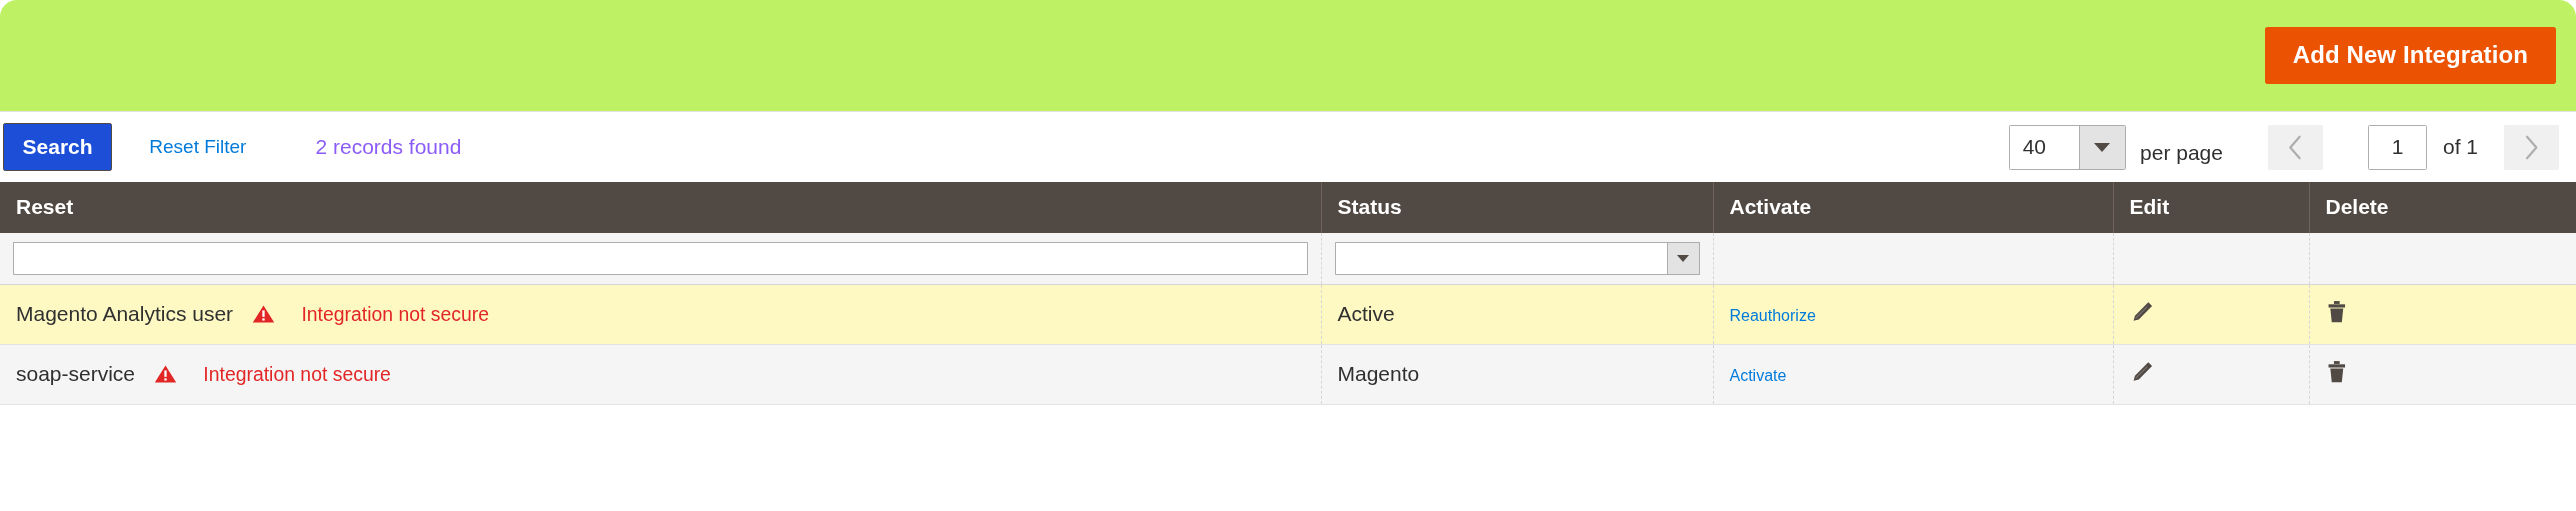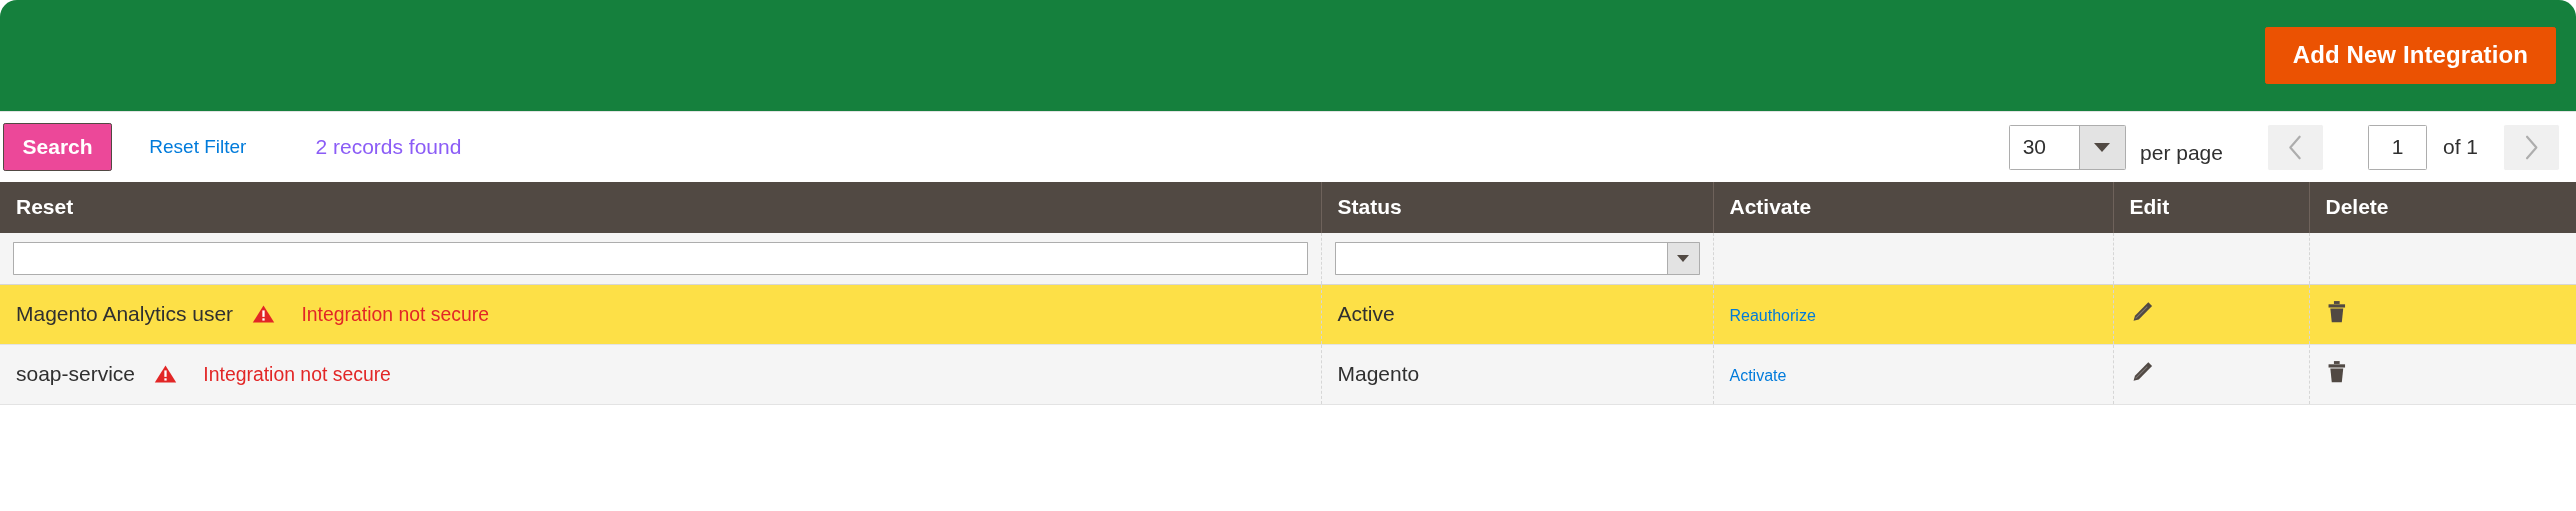--- a/index.html
+++ b/index.html
@@ -18,21 +18,21 @@
     height: 512px;
     background: #ffffff;
     overflow: hidden;
     box-sizing: border-box;
   }
 
   
   .page-actions {
     position: relative;
     height: 112px;
-    background: #15803d;
+    background: #bef264;
     border-bottom: 1.4px solid #e3e3e3;
     border-top-left-radius: 17px;
     border-top-right-radius: 17px;
     box-sizing: border-box;
     display: flex;
     align-items: center;
     justify-content: flex-end;
     padding-right: 20px;
   }
 
@@ -61,21 +61,21 @@
     padding: 0 17px 0 0;
     box-sizing: border-box;
   }
 
   .toolbar-left {
     display: flex;
     align-items: center;
   }
 
   .btn-search {
-    background: #ec4899;
+    background: #1d4ed8;
     color: #ffffff;
     border: 0.7px solid #514943;
     border-radius: 2.2px;
     font-family: "Liberation Sans", sans-serif;
     font-size: 21px;
     font-weight: bold;
     padding: 12.2px 18.7px 13.7px 18.7px;
     line-height: 1;
     cursor: pointer;
     margin-left: 2.9px;
@@ -274,21 +274,21 @@
     color: #303030;
     padding: 13px 16px 13.7px 16px;
     border-right: 0.7px dashed #d6d6d6;
     border-bottom: 0.7px solid #e3e3e3;
     box-sizing: border-box;
     vertical-align: middle;
     height: 60px;
     cursor: pointer;
   }
   tr.data-row td:last-child { border-right: none; }
-  tr.row-odd td  { background: #fde047; }
+  tr.row-odd td  { background: #fef9c3; }
   tr.row-even td { background: #f5f5f5; }
 
   .name-cell-inner {
     display: flex;
     align-items: center;
   }
   .integration-name { white-space: nowrap; }
 
   .secure-flag {
     display: inline-flex;
@@ -335,21 +335,21 @@
 
     <div class="toolbar-left">
       <button class="btn-search">Search</button>
       <a class="link-reset">Reset Filter</a>
       <span class="records-found">2 records found</span>
     </div>
 
     <div class="toolbar-right">
 
       <div class="limit-select">
-        <span class="limit-value">30</span>
+        <span class="limit-value">40</span>
         <span class="limit-arrow">
           <span class="caret-down"></span>
         </span>
       </div>
 
       <span class="per-page-label">per page</span>
 
       <div class="pager-btn pager-prev">
         <svg width="18.7" height="29" viewBox="0 0 26 40">
           <polyline points="19,5 6,20 19,35" fill="none" stroke="#adadad" stroke-width="3" stroke-linecap="round" stroke-linejoin="round"></polyline>

